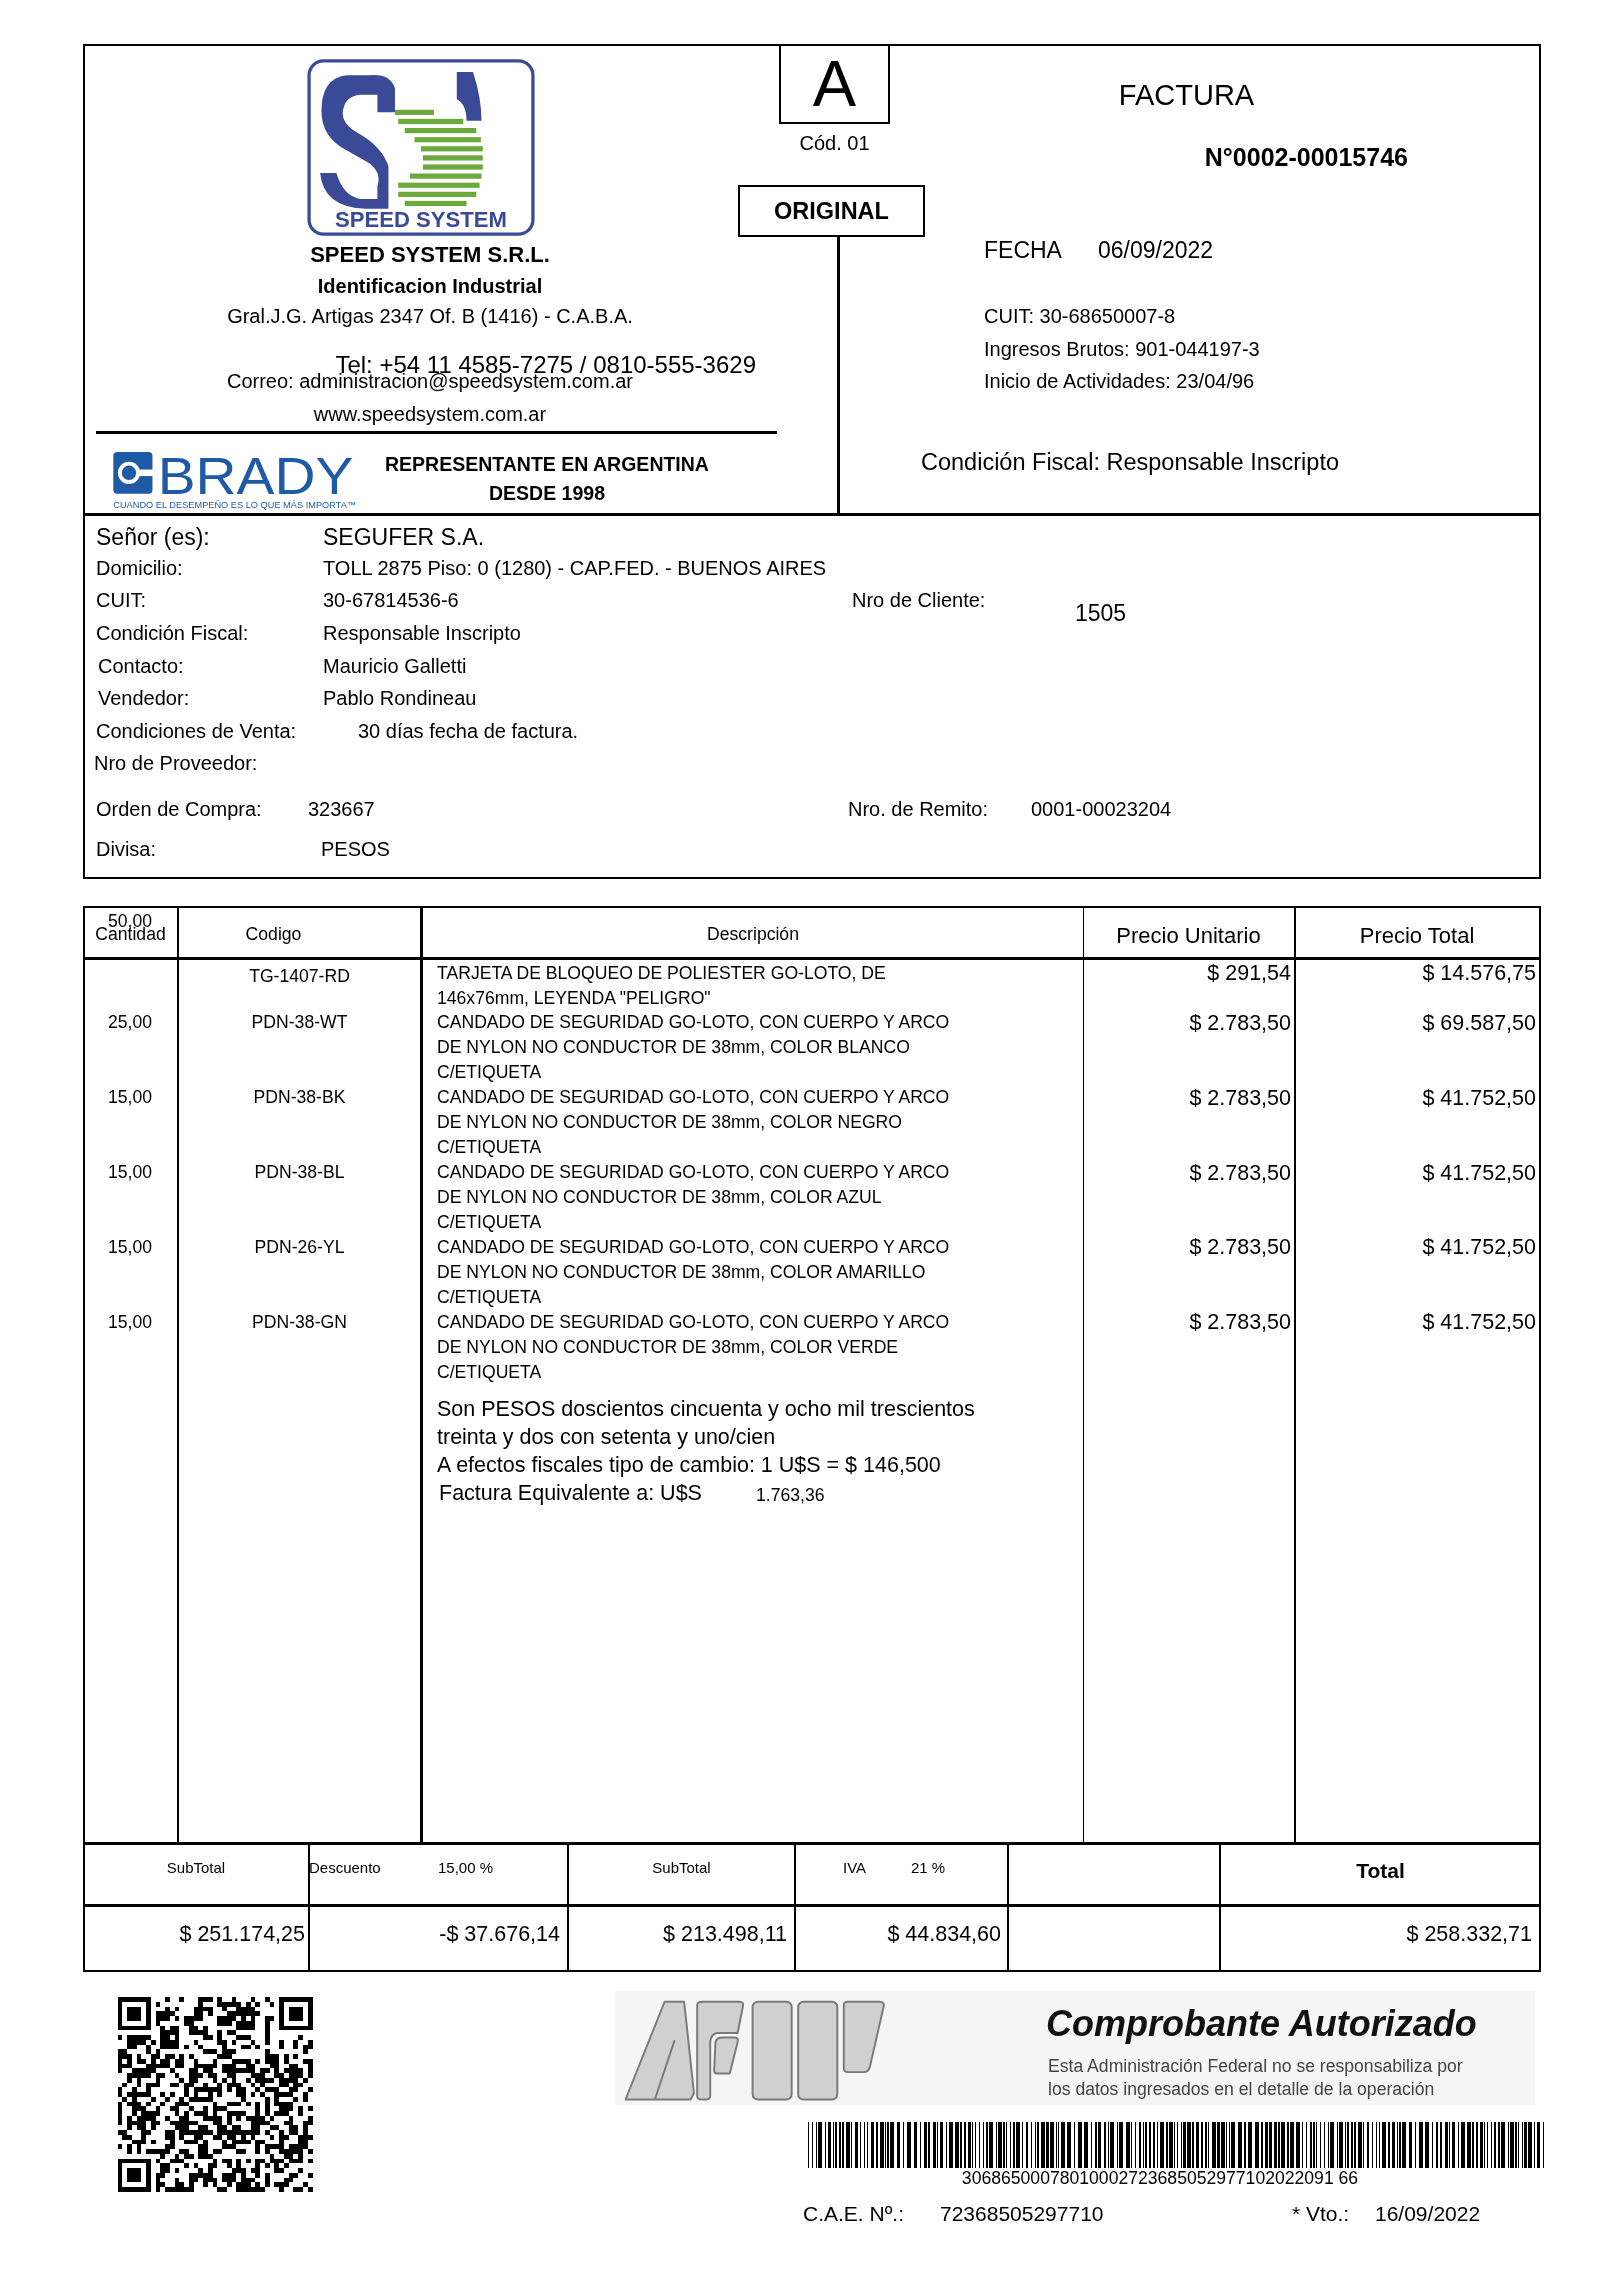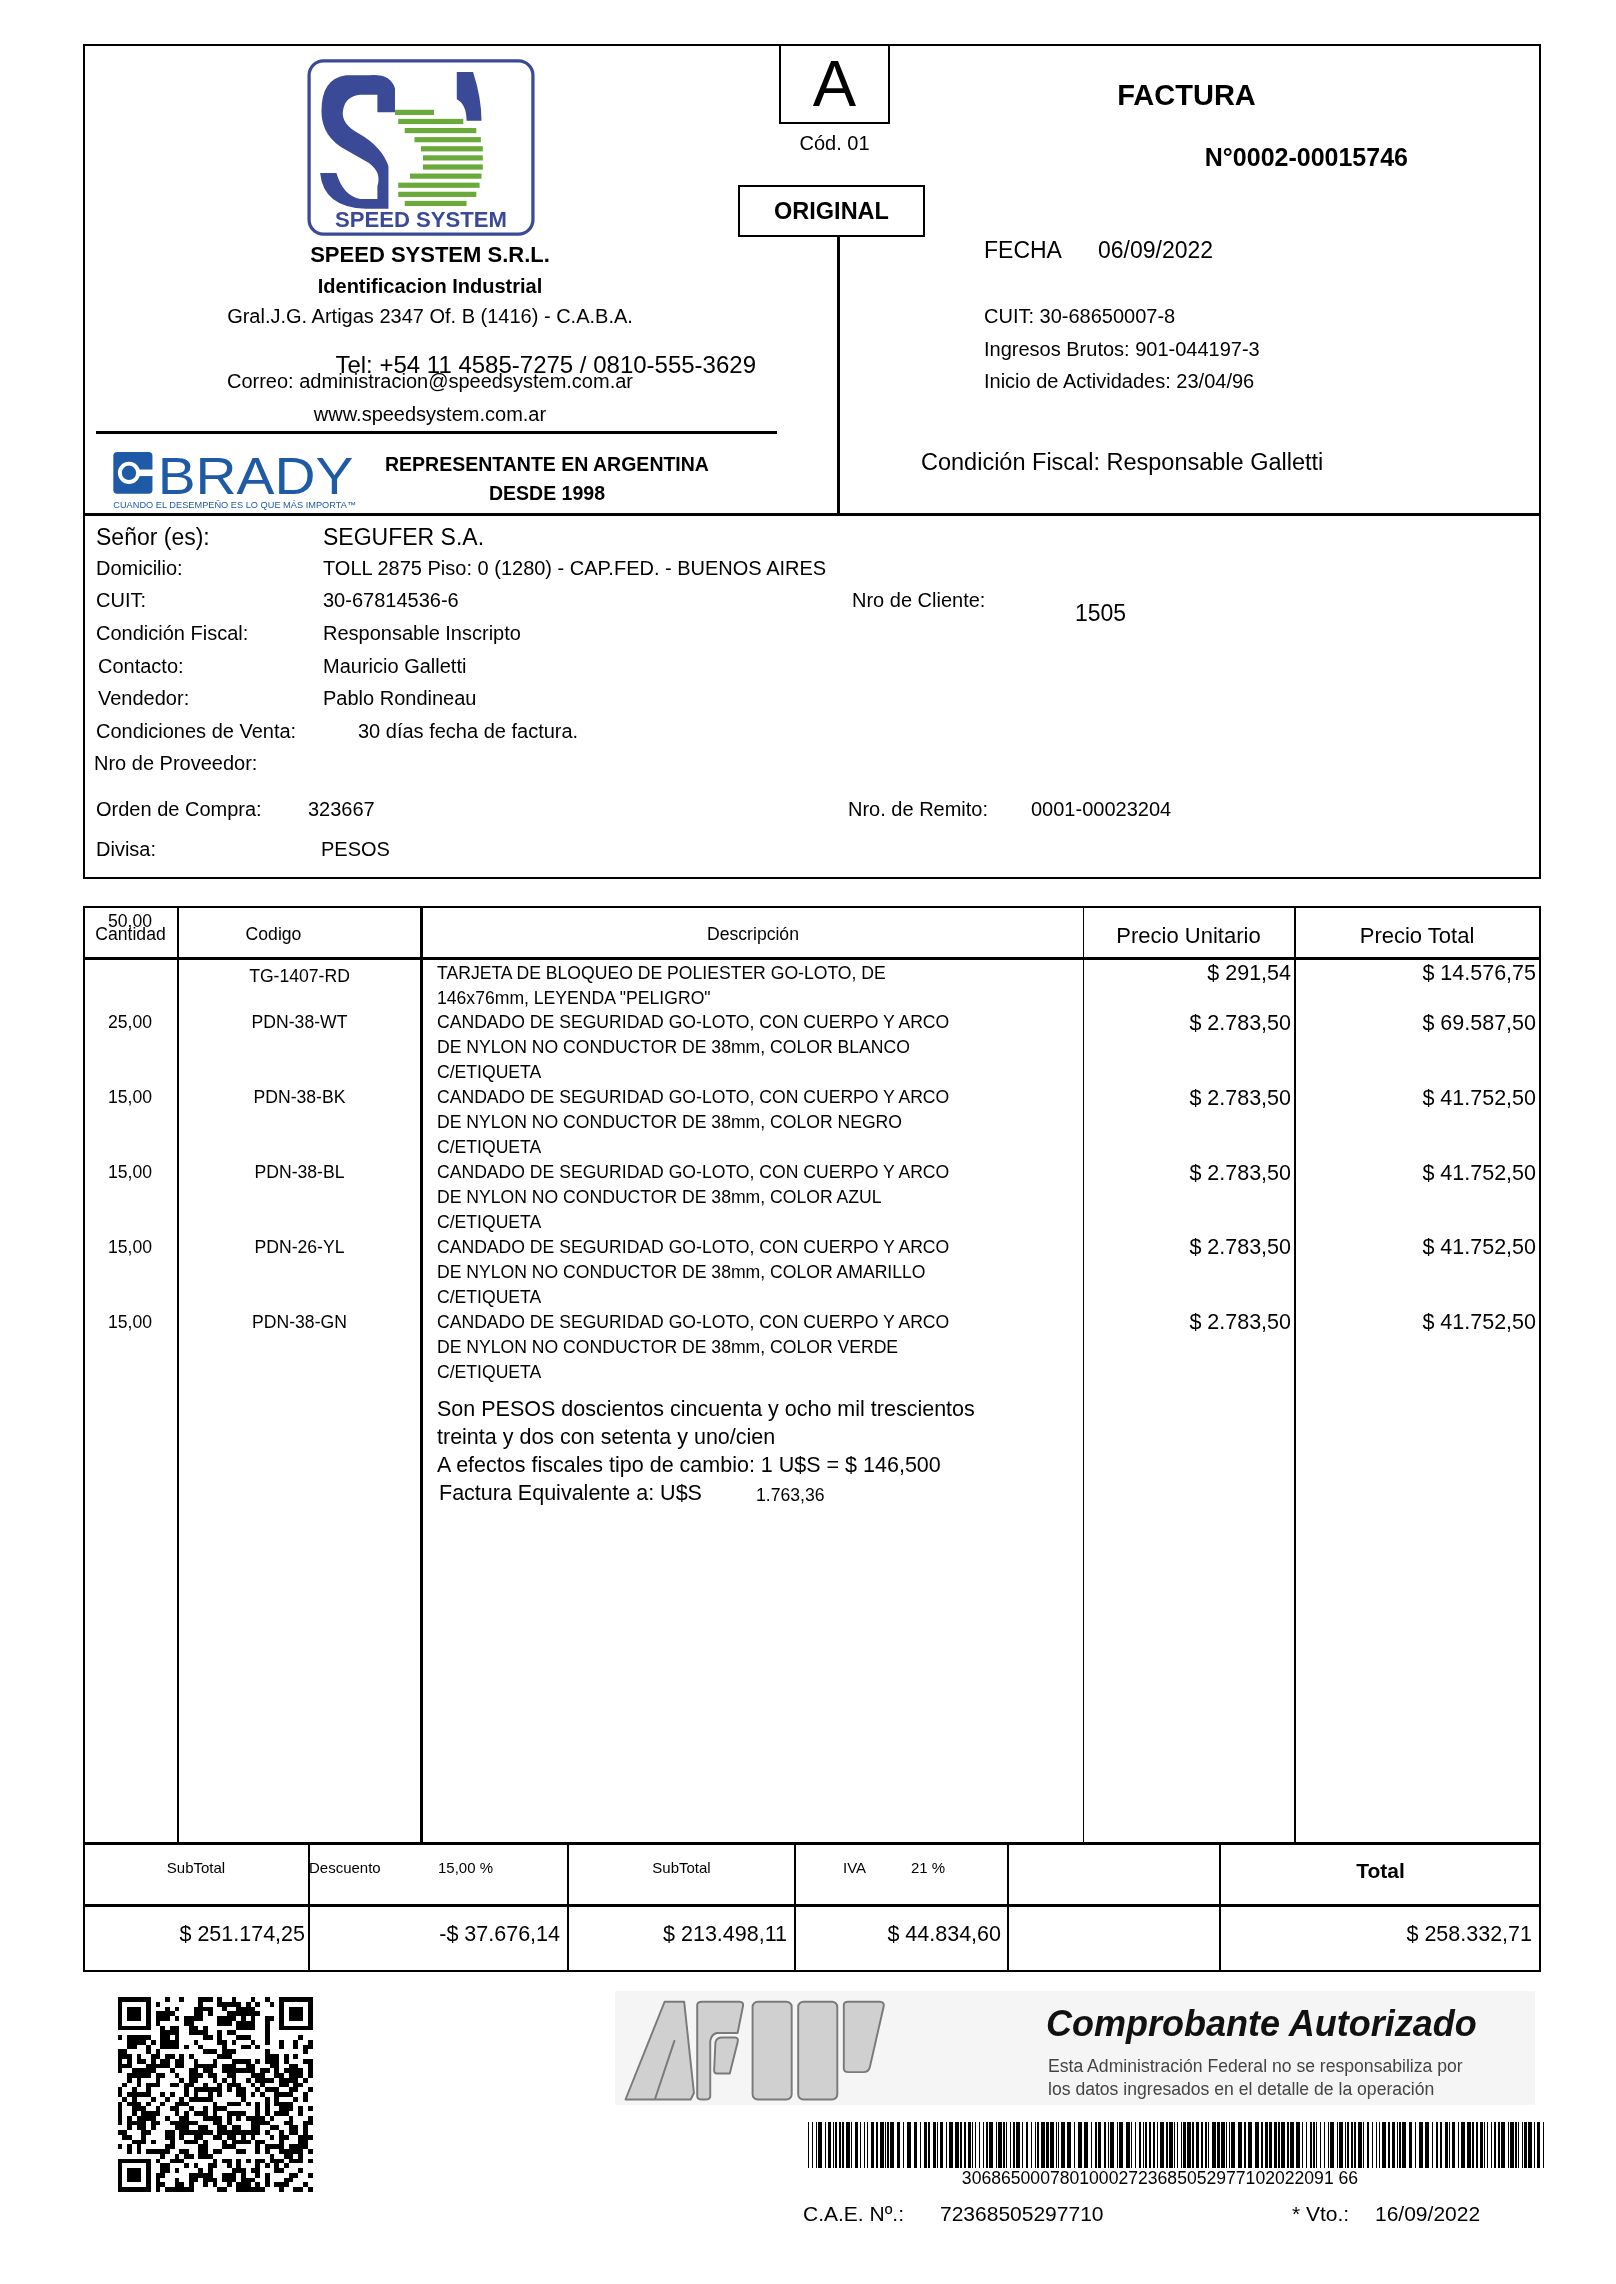--- a/index.html
+++ b/index.html
@@ -24,21 +24,21 @@
   #company-web { top: 404px; font-size: 20px; }
 
   #brady-logo { left: 112px; top: 448px; width: 248px; height: 62px; }
   #rep-line1 { left: 371px; top: 455px; width: 352px; text-align: center; font-size: 19.5px; font-weight: bold; }
   #rep-line2 { left: 371px; top: 484px; width: 352px; text-align: center; font-size: 19.5px; font-weight: bold; }
 
   #letter-box { left: 779px; top: 44px; width: 111px; height: 80px; border: 2.6px solid #000; border-top: none; display:flex; align-items:center; justify-content:center; font-size: 65px; }
   #cod-label { left: 779px; top: 133px; width: 111px; text-align: center; font-size: 20px; }
   #original-box { left: 738px; top: 185px; width: 187px; height: 52px; border: 2.6px solid #000; display:flex; align-items:center; justify-content:center; font-size: 23.5px; font-weight: bold; }
 
-  #doc-title { left: 1017px; top: 81px; width: 339px; text-align: center; font-size: 29px; font-weight: bold; }
+  #doc-title { left: 1017px; top: 81px; width: 339px; text-align: center; font-size: 29px; font-weight: normal; }
   #doc-number { left: 991px; top: 145px; width: 417px; text-align: right; font-size: 25px; font-weight: bold; }
   #fecha-label { left: 984px; top: 239px; font-size: 23px; }
   #fecha-value { left: 1098px; top: 239px; font-size: 23px; }
   #emisor-cuit { left: 984px; top: 306px; font-size: 20px; }
   #emisor-iibb { left: 984px; top: 339px; font-size: 20px; }
   #emisor-inicio { left: 984px; top: 371px; font-size: 20px; }
   #emisor-cond { left: 921px; top: 451px; font-size: 23.5px; }
 
   
   #client-frame { left: 83px; top: 513px; width: 1458px; height: 366px; border: 2.6px solid #000; }
@@ -136,21 +136,21 @@
 <div id="cod-label" class="abs txt">Cód. 01</div>
 <div id="original-box" class="abs">ORIGINAL</div>
 
 <div id="doc-title" class="abs txt">FACTURA</div>
 <div id="doc-number" class="abs txt">N°0002-00015746</div>
 <div id="fecha-label" class="abs txt">FECHA</div>
 <div id="fecha-value" class="abs txt">06/09/2022</div>
 <div id="emisor-cuit" class="abs txt">CUIT: 30-68650007-8</div>
 <div id="emisor-iibb" class="abs txt">Ingresos Brutos: 901-044197-3</div>
 <div id="emisor-inicio" class="abs txt">Inicio de Actividades: 23/04/96</div>
-<div id="emisor-cond" class="abs txt">Condición Fiscal: Responsable Galletti</div>
+<div id="emisor-cond" class="abs txt">Condición Fiscal: Responsable Inscripto</div>
 
 <div id="client-frame" class="abs"></div>
 <div class="abs txt" style="left:96px;top:526px;font-size:23px">Señor (es):</div>
 <div class="abs txt" style="left:323px;top:526px;font-size:23px">SEGUFER S.A.</div>
 <div class="abs txt cl" style="left:96px;top:558px">Domicilio:</div>
 <div class="abs txt cl" style="left:323px;top:558px">TOLL 2875 Piso: 0 (1280) - CAP.FED. - BUENOS AIRES</div>
 <div class="abs txt cl" style="left:96px;top:590px">CUIT:</div>
 <div class="abs txt cl" style="left:323px;top:590px">30-67814536-6</div>
 <div class="abs txt cl" style="left:852px;top:590px">Nro de Cliente:</div>
 <div class="abs txt" style="left:1075px;top:602px;font-size:23px">1505</div>

